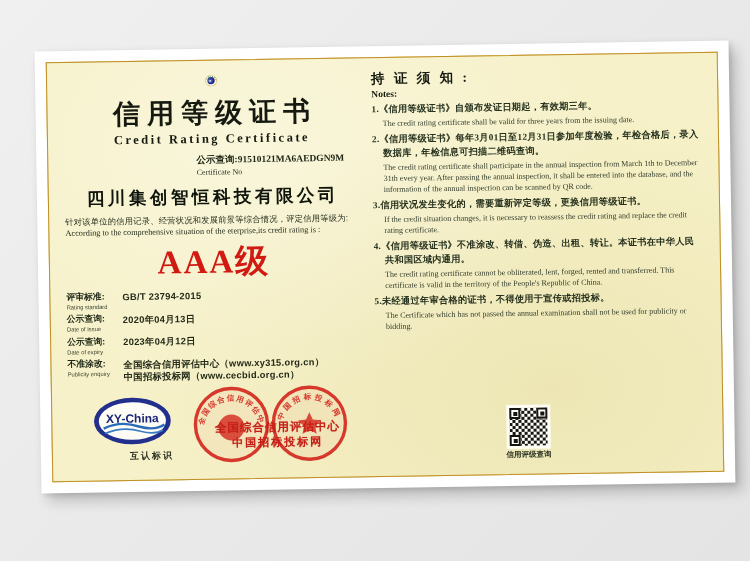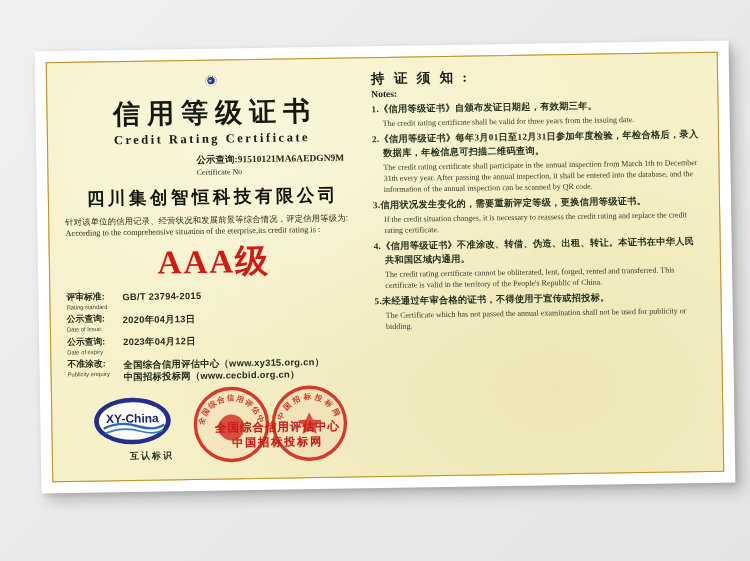--- a/index.html
+++ b/index.html
@@ -259,18 +259,26 @@
         <div class="note">
           <div class="note-cn">4.《信用等级证书》不准涂改、转借、伪造、出租、转让。本证书在中华人民共和国区域内通用。</div>
           <div class="note-en">The credit rating certificate cannot be obliterated, lent, forged, rented and transferred. This certificate is valid in the territory of the People's Republic of China.</div>
         </div>
         <div class="note">
           <div class="note-cn">5.未经通过年审合格的证书，不得使用于宣传或招投标。</div>
           <div class="note-en">The Certificate which has not passed the annual examination shall not be used for publicity or bidding.</div>
         </div>
 
         <div class="qr-row">
+          <div class="qr-block">
+            <div class="qr">
+              <span class="fp fp-tl"></span>
+              <span class="fp fp-tr"></span>
+              <span class="fp fp-bl"></span>
+            </div>
+            <div class="qr-label">信用评级查询</div>
+          </div>
         </div>
       </div>
 
     </div>
   </div>
 </div>
 
 </body></html>

